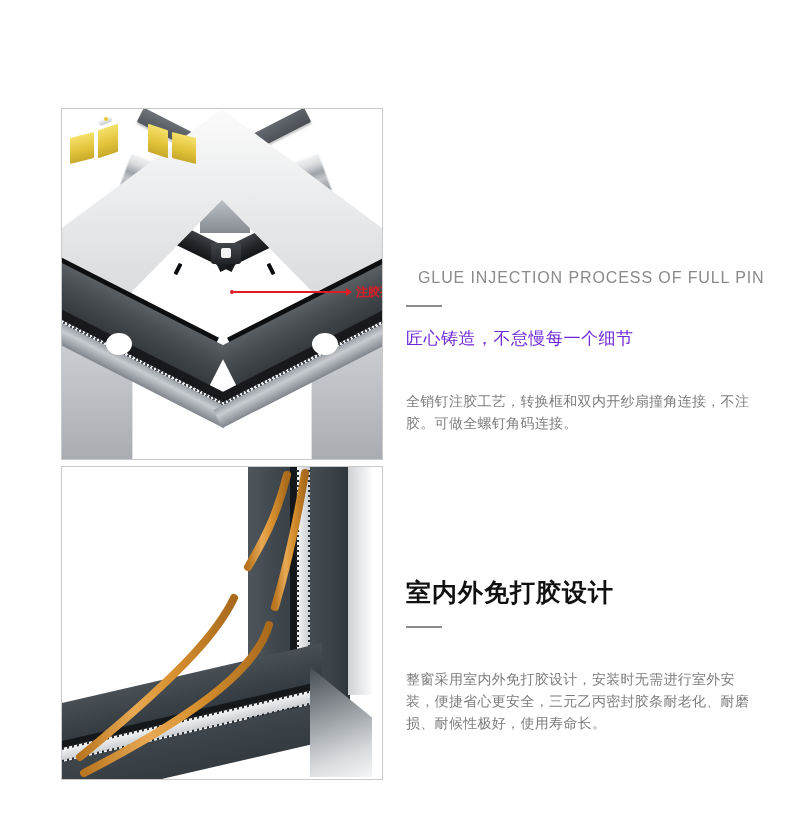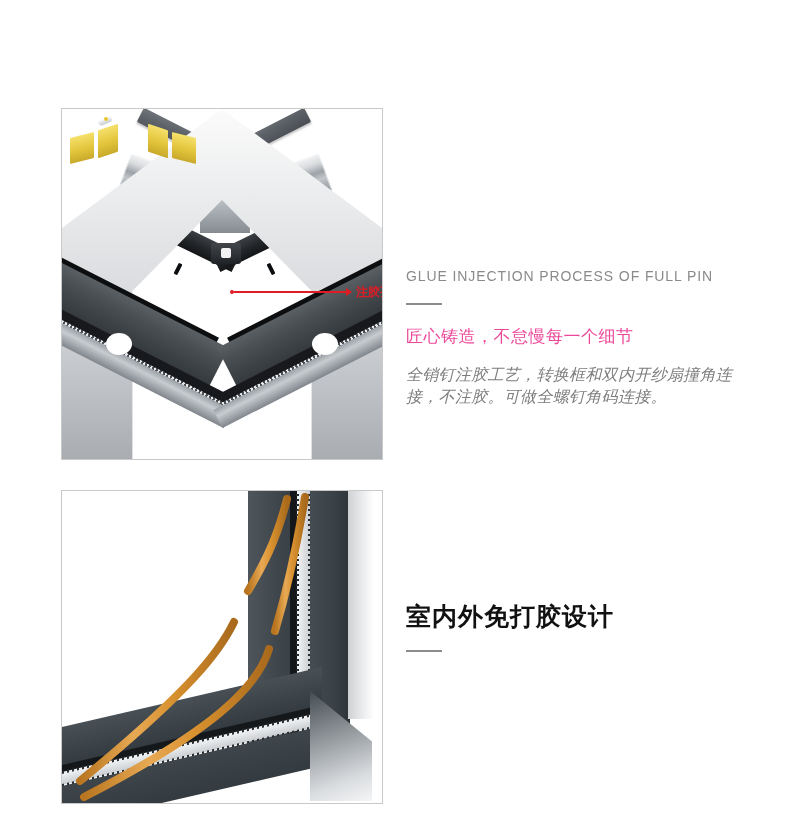--- a/index.html
+++ b/index.html
@@ -15,21 +15,21 @@
     overflow: hidden;
   }
 
   
   .section {
     position: absolute;
     left: 0;
     width: 800px;
   }
   .sec1 { top: 108px; height: 352px; }
-  .sec2 { top: 490px; height: 314px; }
+  .sec2 { top: 466px; height: 314px; }
 
   .figure {
     position: absolute;
     left: 61px;
     top: 0;
     border: 1px solid #c9c9c9;
     background: #ffffff;
     overflow: hidden;
     box-sizing: border-box;
   }
@@ -47,49 +47,48 @@
   .title-cn {
     font-size: 25px;
     font-weight: bold;
     color: #111111;
     letter-spacing: 1px;
     line-height: 1.18;
     margin: 0;
     white-space: nowrap;
   }
   .title-en {
-    font-size: 14px;
+    font-size: 16px;
     color: #8a8a8a;
     letter-spacing: 0.9px;
-    margin: 5px 0 0 0;
+    margin: 5px 0 0 12px;
     line-height: 1.2;
     white-space: nowrap;
   }
   .rule {
     width: 36px;
     height: 2px;
     background: #8c8c8c;
     margin: 18px 0 0 0;
   }
   .subhead {
     font-size: 17px;
-    color: #ec4899;
+    color: #6d28d9;
     letter-spacing: 0.5px;
     margin: 21px 0 0 0;
     line-height: 1.3;
     white-space: nowrap;
   }
   .body-copy {
-    font-size: 16px;
+    font-size: 14px;
     color: #7d7d7d;
     line-height: 22px;
     letter-spacing: 0.3px;
-    margin: 16px 0 0 0;
+    margin: 40px 0 0 0;
     max-width: 356px;
-    font-style: italic;
   }
 
   
   .f1-stage { position: absolute; inset: 0; }
 
   
   .chev { position: absolute; }
   .chev .arm {
     position: absolute;
     border-radius: 2px;
@@ -434,15 +433,16 @@
         <path d="M172 131 C158 160 130 198 18 290" stroke="url(#gOr)" stroke-width="8" fill="none" stroke-linecap="round"></path>
         <path d="M207 158 C196 196 150 240 22 306" stroke="url(#gOr)" stroke-width="8" fill="none" stroke-linecap="round"></path>
       </svg>
 
     </div>
   </div>
 
   <div class="textcol t2">
     <h2 class="title-cn">室内外免打胶设计</h2>
     <div class="rule"></div>
+    <p class="body-copy">整窗采用室内外免打胶设计，安装时无需进行室外安装，便捷省心更安全，三元乙丙密封胶条耐老化、耐磨损、耐候性极好，使用寿命长。</p>
   </div>
 
 </div>
 
 </body></html>

